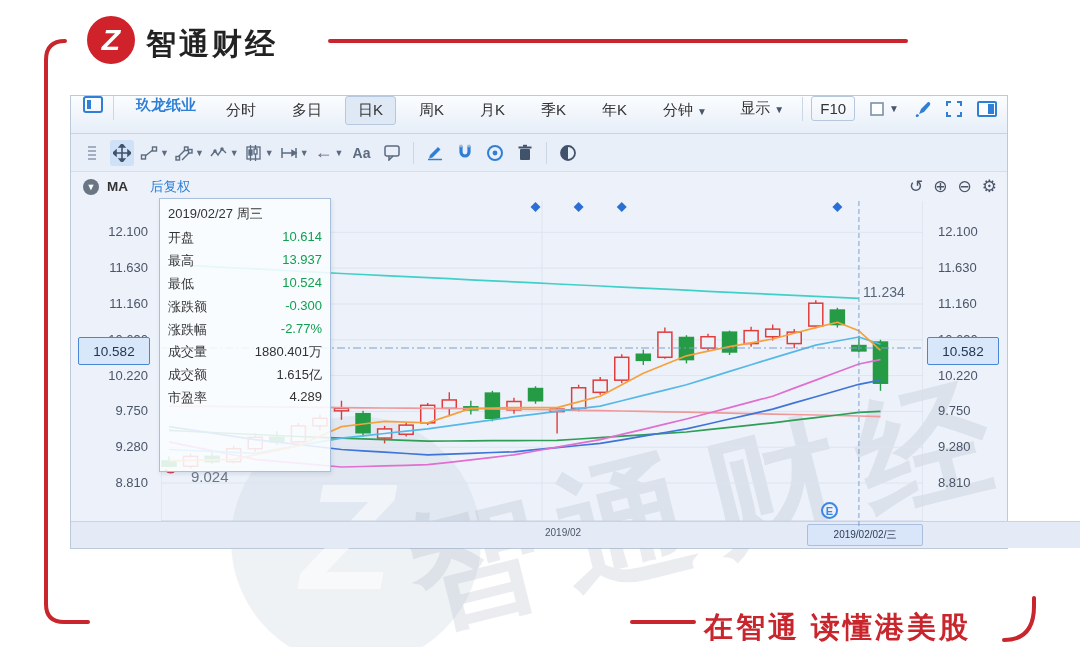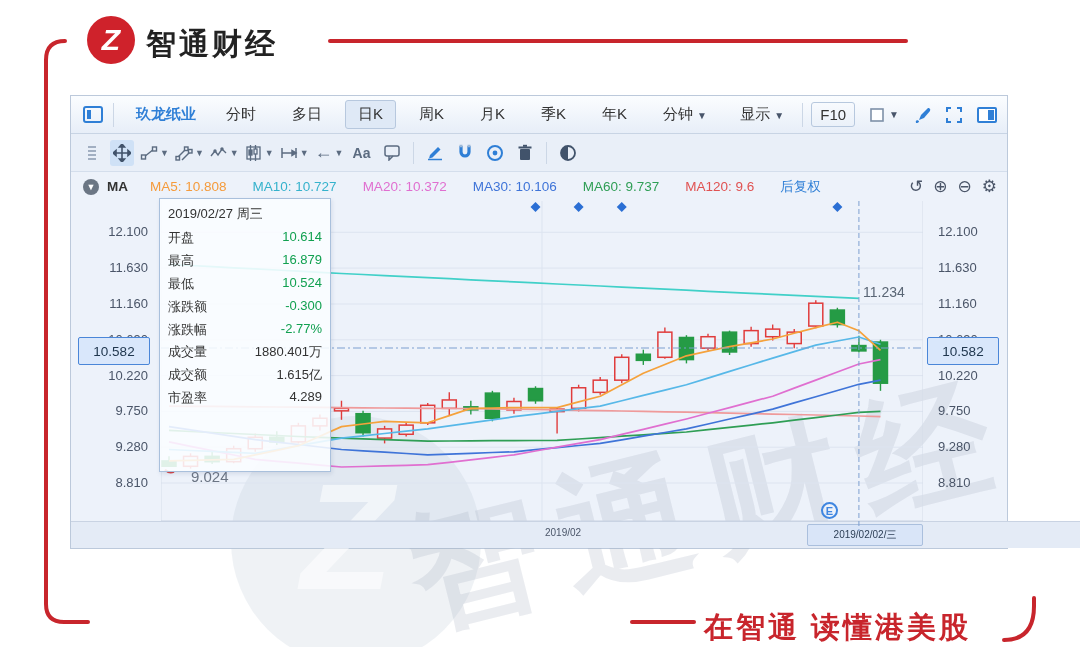--- a/index.html
+++ b/index.html
@@ -14,21 +14,21 @@
   #logo-text { position:absolute; left:146px; top:24px; font-size:30px; font-weight:bold; color:#222; letter-spacing:3px; z-index:6; }
   #slogan { position:absolute; left:704px; top:608px; font-size:29px; font-weight:bold; color:#c8252c; letter-spacing:3px; z-index:6; }
 
   
   #app { position:absolute; left:70px; top:95px; width:938px; height:454px;
     background:#edf2fa; border:1px solid #bcc9db; z-index:2; }
 
   
   #tabbar { position:absolute; left:0; top:0; width:936px; height:38px;
     background:linear-gradient(#fbfdff,#e7eef8); border-bottom:1px solid #c8d4e4;
-    display:flex; align-items:center; font-size:15px; color:#333; }
+    display:flex; align-items:flex-start; font-size:15px; color:#333; }
   .tbicon { display:inline-flex; align-items:center; justify-content:center; }
   #win-icon { margin:0 10px 0 12px; }
   #tab-sep { width:1px; height:24px; background:#ccd7e6; margin-right:10px; }
   #stock-name { color:#2f7fd6; font-weight:bold; padding:0 12px; cursor:pointer; }
   .tab { padding:4px 12px; margin:0 5px; cursor:pointer; border:1px solid transparent; border-radius:3px; }
   .tab.active { background:#dfe9f6; border-color:#b7c8de; }
   .caret { font-size:10px; color:#48556a; margin-left:4px; }
   #tabbar-right { margin-left:auto; display:flex; align-items:center; padding-right:10px; }
   #display-dd { padding:0 10px; cursor:pointer; }
   #tb-sep2 { width:1px; height:24px; background:#ccd7e6; margin:0 8px; }
@@ -271,28 +271,20 @@
       <svg width="18" height="18">
           <circle cx="9" cy="9" r="7" fill="none" stroke="#41536b" stroke-width="1.8"></circle>
           <path d="M9 2 a7 7 0 0 0 0 14 Z" fill="#41536b"></path>
         </svg>
     </span>
   </div>
 
   <div id="mabar">
     <span id="ma-collapse">▼</span>
     <span id="ma-title">MA</span>
-    <span id="ma-items" style="display:flex;">
-        <span class="ma-item" style="color: rgb(245, 155, 60);">MA5: 10.808</span>
-        <span class="ma-item" style="color: rgb(53, 178, 204);">MA10: 10.727</span>
-        <span class="ma-item" style="color: rgb(224, 111, 208);">MA20: 10.372</span>
-        <span class="ma-item" style="color: rgb(63, 116, 216);">MA30: 10.106</span>
-        <span class="ma-item" style="color: rgb(47, 158, 85);">MA60: 9.737</span>
-        <span class="ma-item" style="color: rgb(224, 82, 82);">MA120: 9.6</span>
-      </span>
     <span id="adjust-mode">后复权</span>
     <span id="mabar-icons">
       <span class="ma-ic">↺</span>
       <span class="ma-ic">⊕</span>
       <span class="ma-ic">⊖</span>
       <span class="ma-ic">⚙</span>
     </span>
   </div>
 
   <div id="chart-wrap">
@@ -424,21 +416,21 @@
 
   <div id="tooltip">
     <div class="tt-head"><span>2019/02/27</span> <span>周三</span></div>
     <div id="tt-rows">
         <div class="tt-row">
           <span class="tt-lab">开盘</span>
           <span class="tt-val down">10.614</span>
         </div>
         <div class="tt-row">
           <span class="tt-lab">最高</span>
-          <span class="tt-val down">16.879</span>
+          <span class="tt-val down">13.937</span>
         </div>
         <div class="tt-row">
           <span class="tt-lab">最低</span>
           <span class="tt-val down">10.524</span>
         </div>
         <div class="tt-row">
           <span class="tt-lab">涨跌额</span>
           <span class="tt-val down">-0.300</span>
         </div>
         <div class="tt-row">

